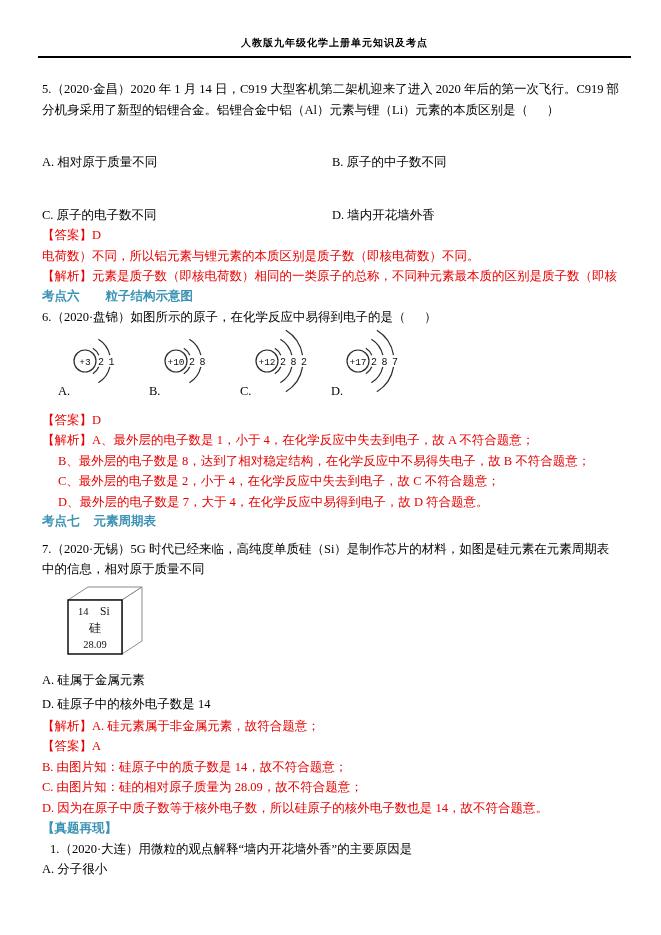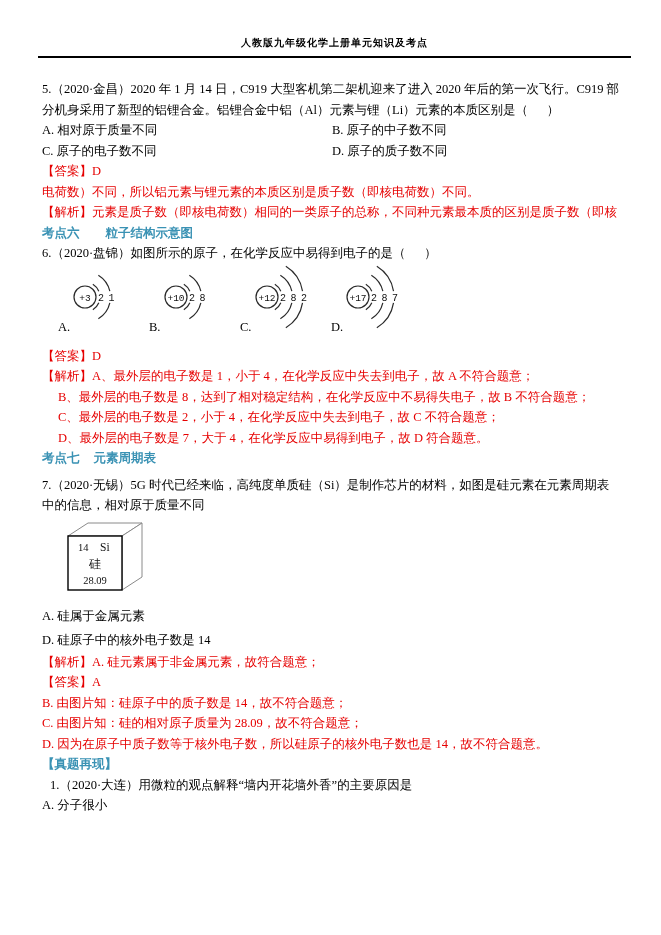--- a/index.html
+++ b/index.html
@@ -16,25 +16,25 @@
   .page{box-sizing:border-box;width:661px;height:935px;padding:36px 30px 0 38px;}
   .doc-title{
     text-align:center;font-weight:bold;font-size:10px;line-height:14px;letter-spacing:1px;
   }
   .rule{border-top:2px solid #000;margin-top:6px;}
   .content{margin-left:4px;margin-top:21px;}
   .ln{line-height:20.5px;white-space:pre-wrap;}
   .red{color:var(--red);}
   .indent16{padding-left:16px;}
   .indent8{padding-left:8px;}
-  .section-head{display:flex;color:var(--teal);font-weight:bold;line-height:20.5px;}
+  .section-head{display:flex;color:var(--teal);font-weight:bold;line-height:20.5px;font-family:Liberation Mono, monospace;}
   .section-head.gap-lg .sec-title{margin-left:26px;}
   .section-head.gap-sm .sec-title{margin-left:14px;}
   .replay-head{color:var(--teal);font-weight:bold;line-height:20.5px;}
-  .cols{display:flex;}
+  .cols{display:flex;margin-top:32px;}
   .cols .col-l{width:290px;}
   .atoms-row{display:flex;margin-left:16px;height:82px;}
   .atom{width:91px;}
   .atom svg{display:block;margin-left:14px;}
   .atom-label{line-height:14px;margin-top:-10px;}
   .atom text{font-family:"Liberation Mono","DejaVu Sans Mono",monospace;fill:#111;}
   .cube-wrap{margin:4px 0 2px 24px;}
   .cube-wrap svg{display:block;}
   .cube-wrap text{fill:#111;}
   .opt7{line-height:24px;white-space:pre-wrap;}
@@ -50,21 +50,21 @@
 
     <div>
       <div class="ln">5.（2020·金昌）2020 年 1 月 14 日，C919 大型客机第二架机迎来了进入 2020 年后的第一次飞行。C919 部</div>
       <div class="ln">分机身采用了新型的铝锂合金。铝锂合金中铝（Al）元素与锂（Li）元素的本质区别是（      ）</div>
       <div class="cols">
         <div class="col-l ln">A. 相对原于质量不同</div>
         <div class="ln">B. 原子的中子数不同</div>
       </div>
       <div class="cols">
         <div class="col-l ln">C. 原子的电子数不同</div>
-        <div class="ln">D. 原子的质子数不同</div>
+        <div class="ln">D. 墙内开花墙外香</div>
       </div>
       <div class="ln red">【答案】D</div>
       <div class="ln red">电荷数）不同，所以铝元素与锂元素的本质区别是质子数（即核电荷数）不同。</div>
       <div class="ln red">【解析】元素是质子数（即核电荷数）相同的一类原子的总称，不同种元素最本质的区别是质子数（即核</div>
     </div>
 
     <div class="section-head gap-lg">
       <span class="sec-label">考点六</span>
       <span class="sec-title">粒子结构示意图</span>
     </div>

